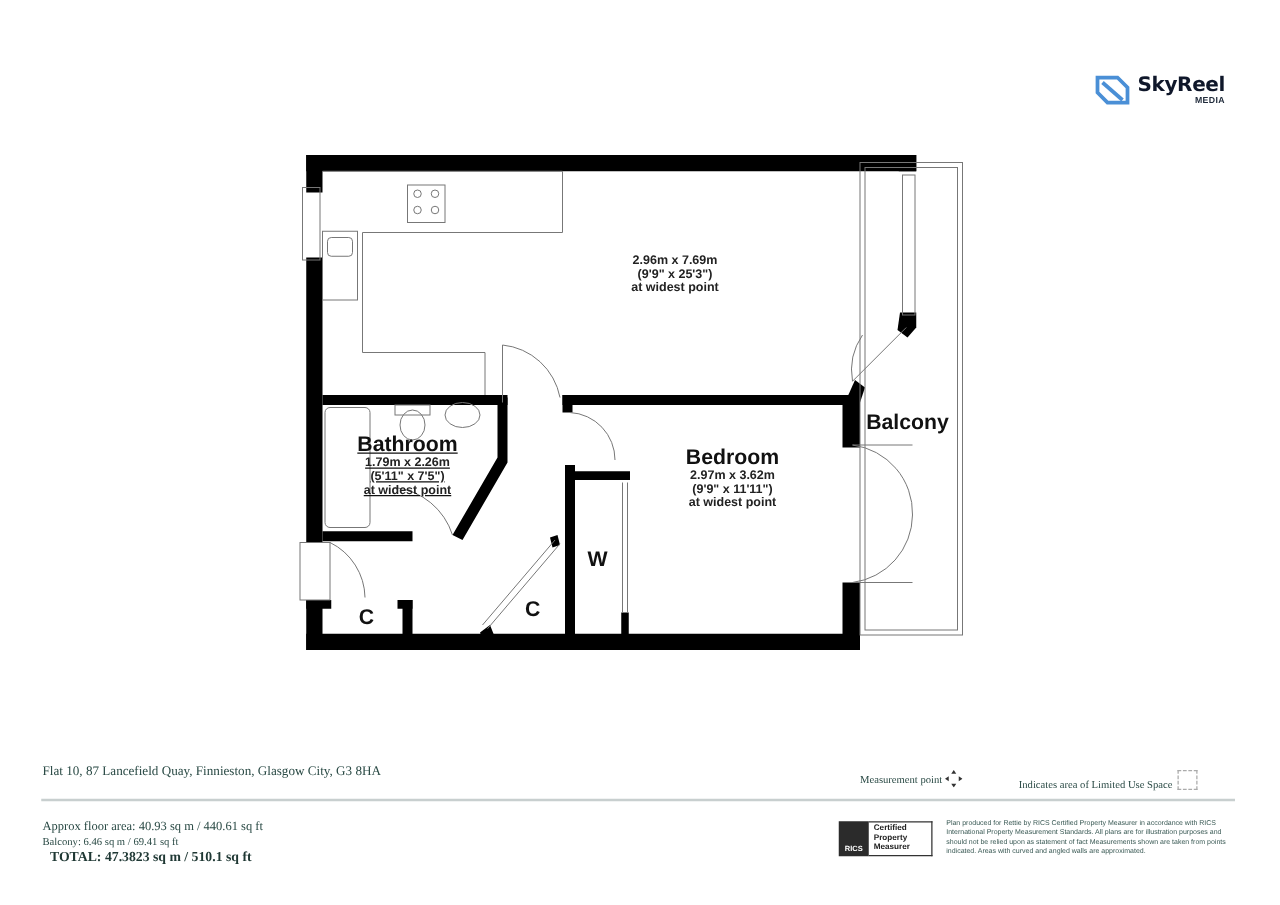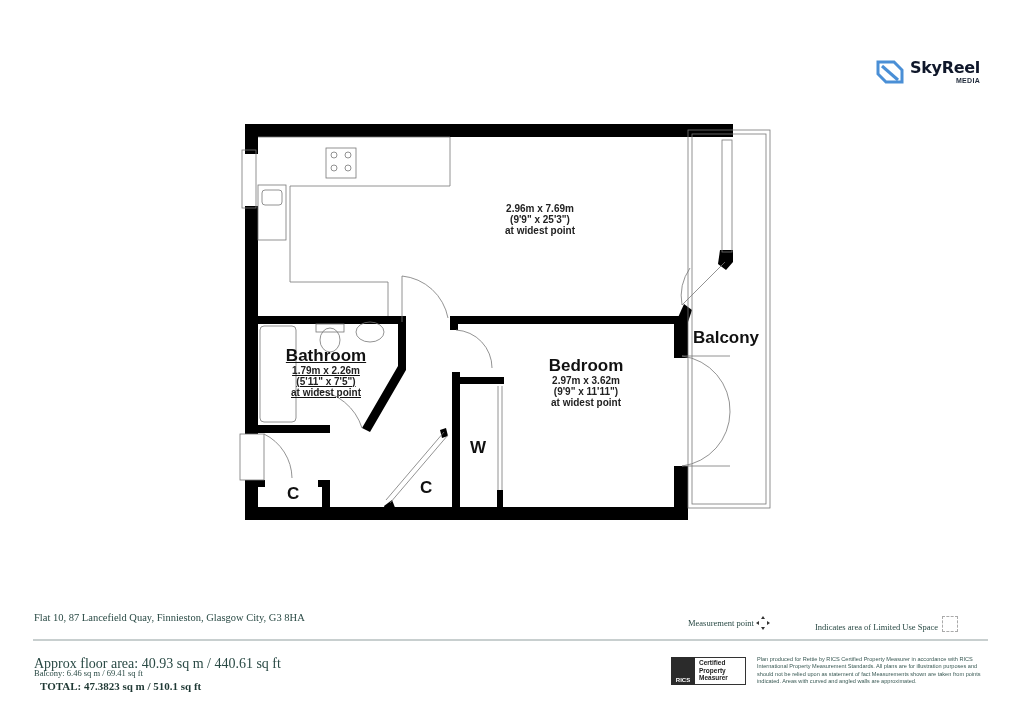--- a/index.html
+++ b/index.html
@@ -9,21 +9,21 @@
   .logo-name { font-family:"DejaVu Sans", sans-serif; font-weight:bold; font-size:16px; color:#0f172a; line-height:16px; letter-spacing:-0.3px; }
   .logo-sub { font-family:Liberation Sans, sans-serif; font-weight:bold; font-size:7px; color:#1f2a3a; text-align:right; margin-top:1px; letter-spacing:0.3px; }
   svg.plan { position:absolute; left:0; top:0; }
   .room-label { position:absolute; text-align:center; color:#111; font-family:"Liberation Sans", sans-serif; line-height:1.12; }
   .room-name { font-weight:bold; font-size:17px; }
   .room-dim { font-size:10px; font-weight:bold; color:#222; }
   .cupboard { position:absolute; font-weight:bold; font-size:17px; color:#111; }
   .footer-text { color:#2a4a45; font-family:Liberation Serif, serif; }
   .address { left:34px; top:612px; font-size:10.5px; }
   .divider { left:33px; top:639px; width:955px; height:2px; background:#c8cfcf; }
-  .area1 { left:34px; top:656px; font-size:14px; }
+  .area1 { left:34px; top:656px; font-size:10px; }
   .area2 { left:34px; top:668px; font-size:8.5px; }
   .total { left:40px; top:680px; font-size:11px; font-weight:bold; color:#1f3834;text-align:right; }
   .measure { left:671px; top:616px; font-size:8.5px; display:flex; align-items:center; gap:2px;padding-left:17px; }
   .limited { left:815px; top:616px; font-size:8.5px; display:flex; align-items:flex-end; gap:4px; }
   .limited-box { width:14px; height:14px; border:1px dashed #aaa; }
   .rics { left:671px; top:657px; display:flex; align-items:stretch; }
   .rics-logo { width:24px; height:26px; background:#2b2b2b; color:#fff; font-size:6px; font-weight:bold; display:flex; flex-direction:column; align-items:center; justify-content:flex-end; padding-bottom:2px; }
   .rics-text { border:1px solid #333; border-left:none; padding:1px 4px; font-size:6.5px; font-weight:bold; color:#222; line-height:7.5px; width:42px; }
   .disclaimer { left:757px; top:656px; width:232px; font-size:5.6px; line-height:7.3px; color:#3a5a55; }
 </style>

